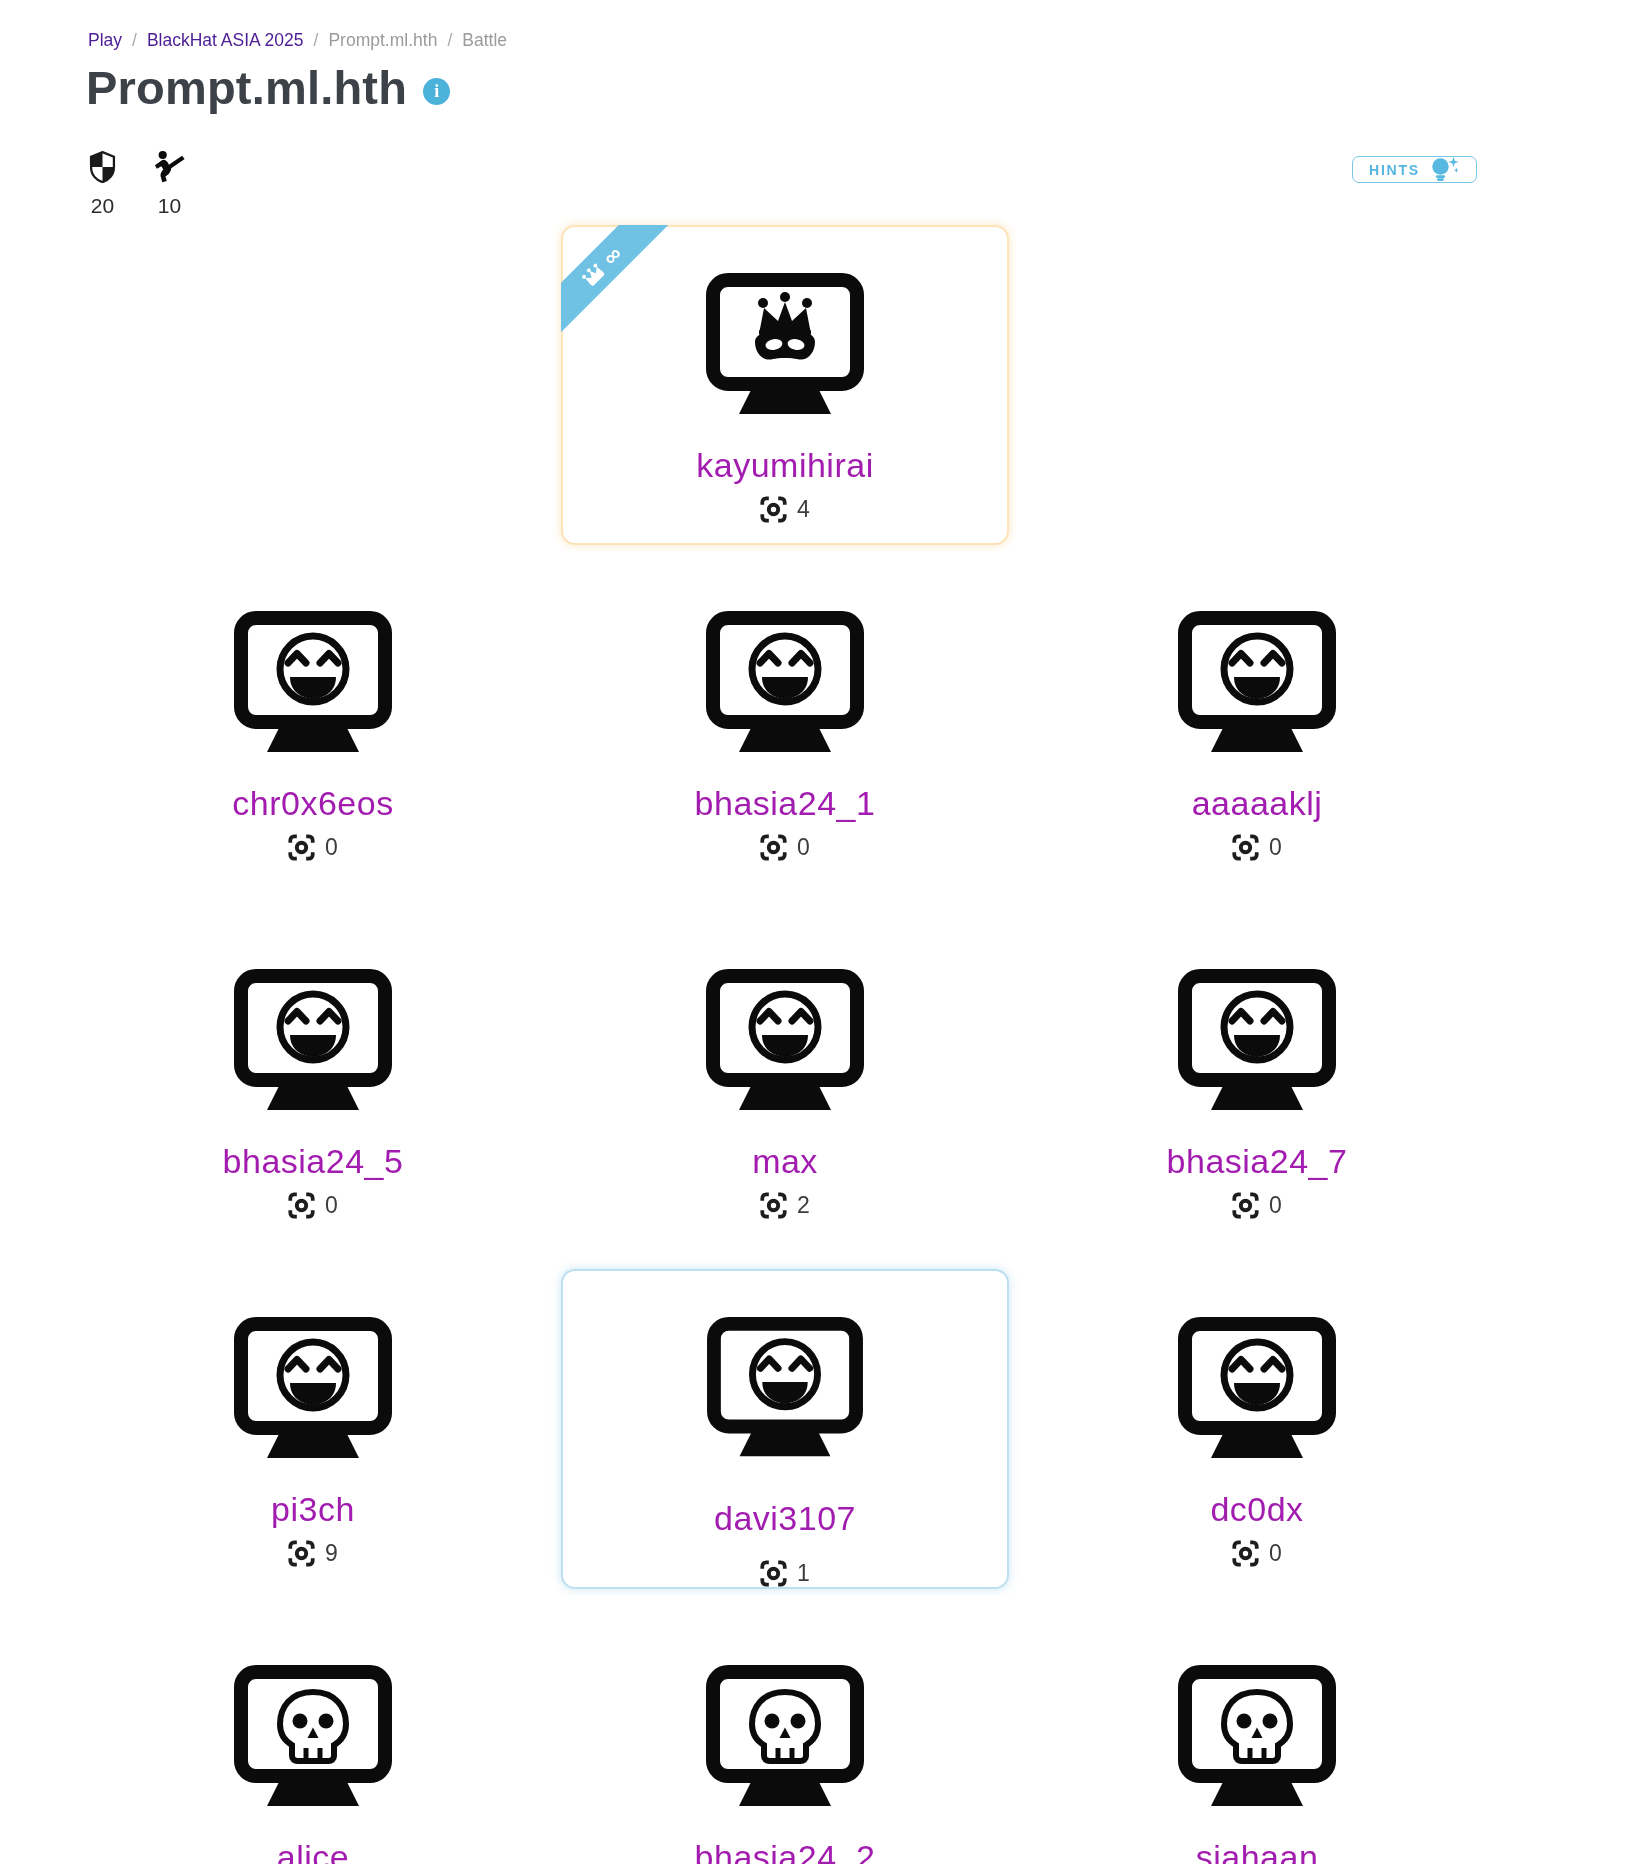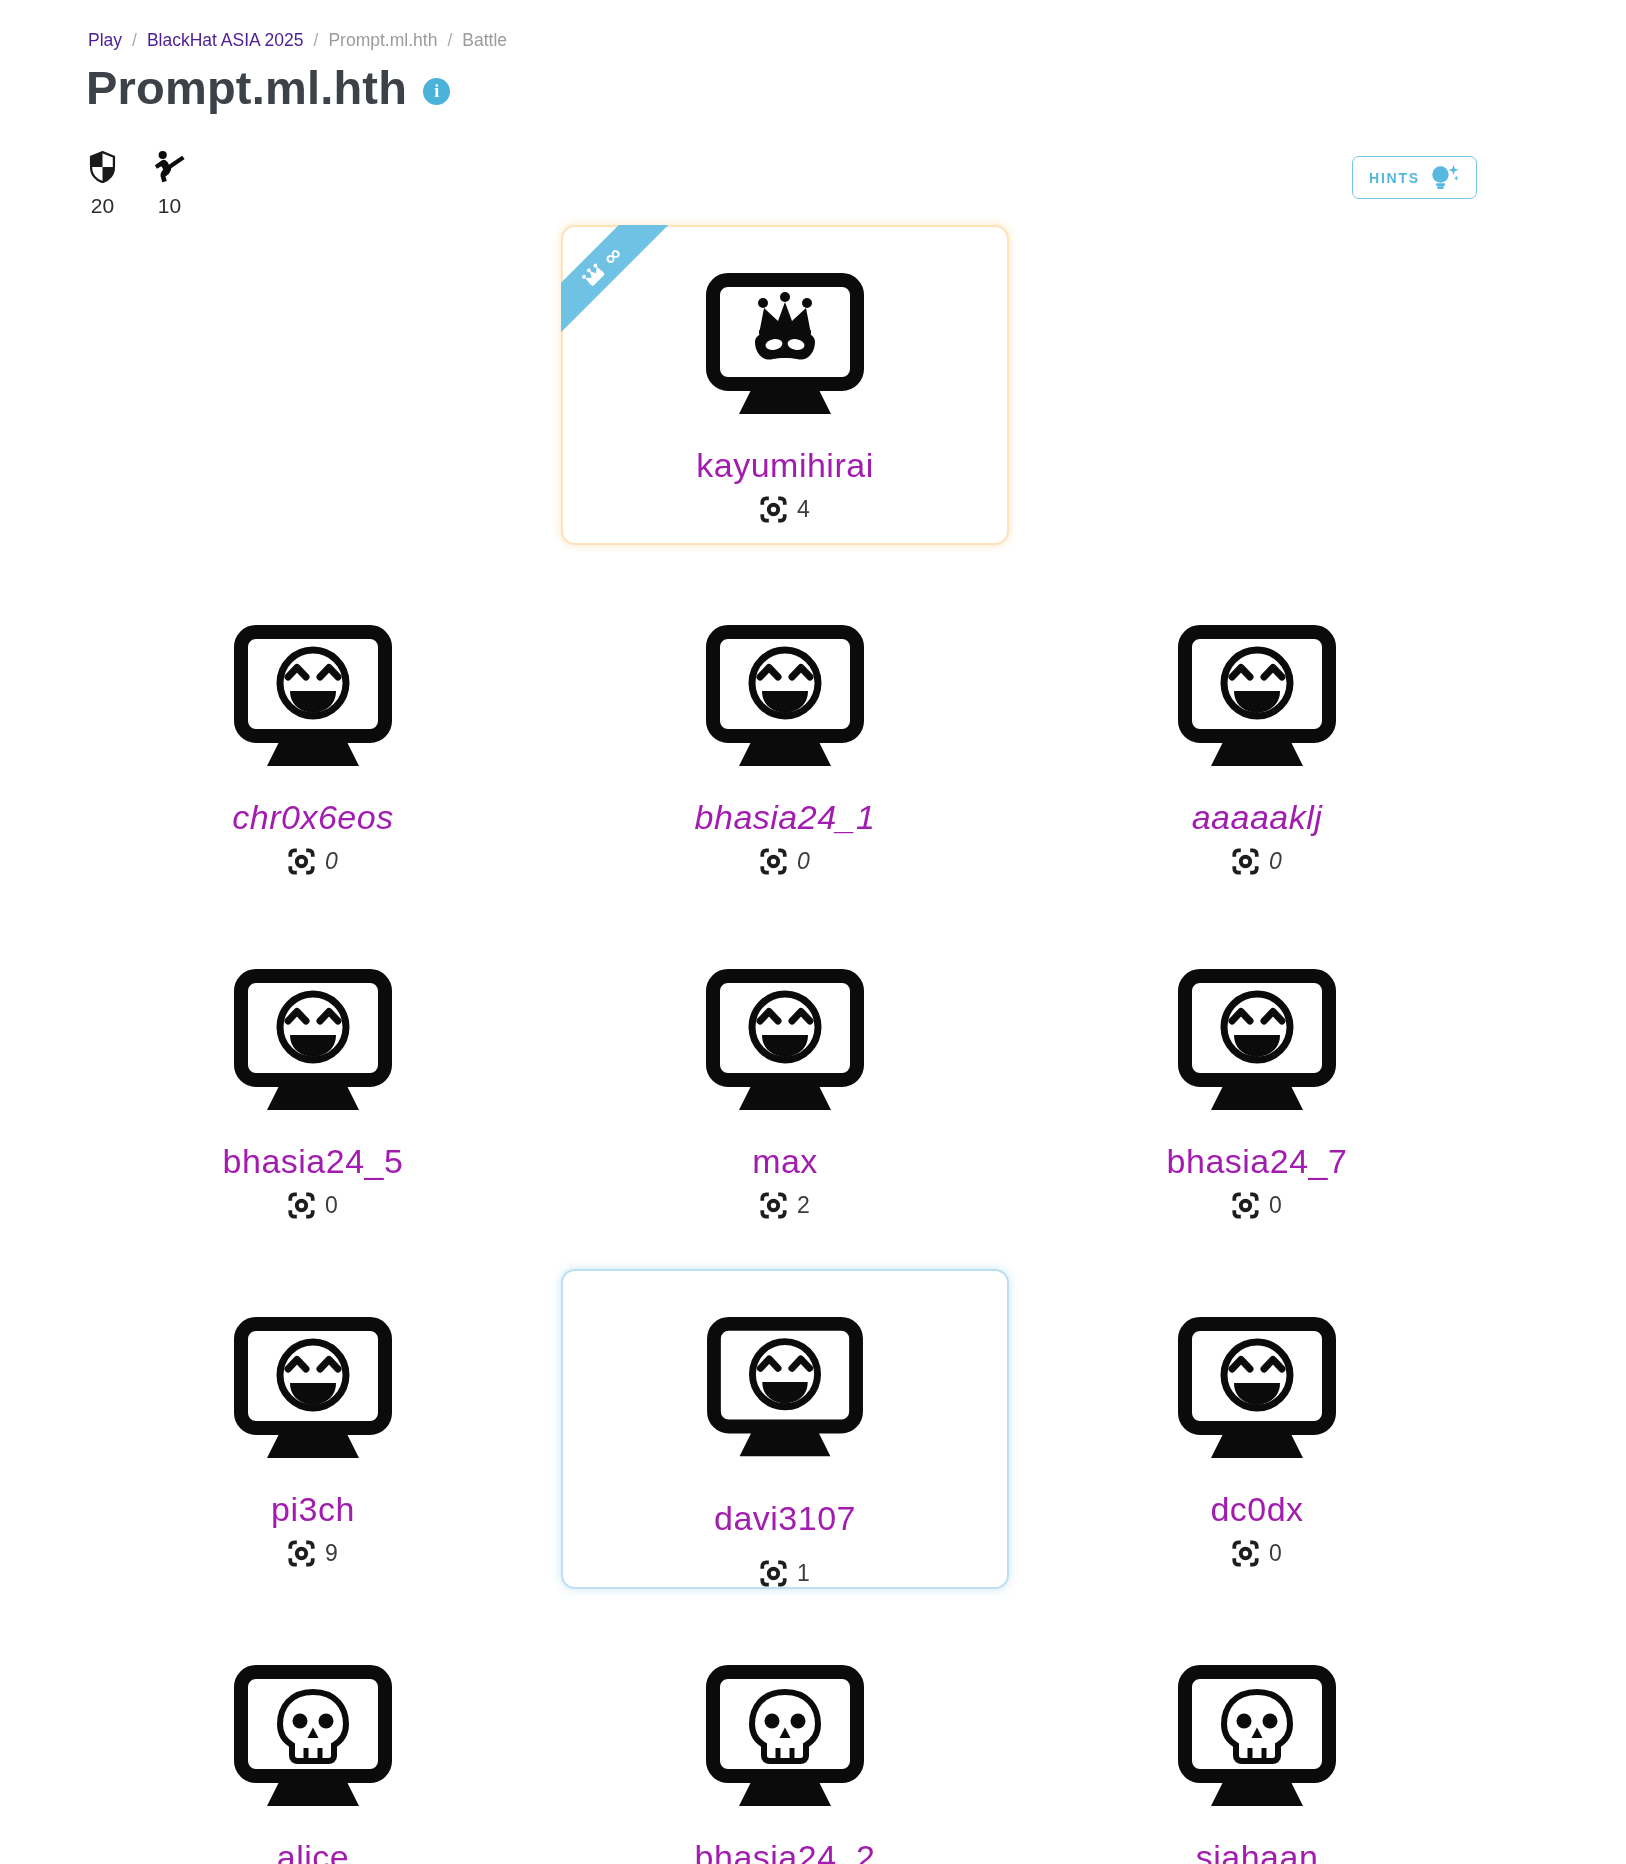--- a/index.html
+++ b/index.html
@@ -13,25 +13,25 @@
   .crumb-sep{color:#aaaaaa;}
   .crumb-plain{color:#9b9b9b;}
   
   .title-row{position:absolute;left:86px;top:60px;display:flex;align-items:center;gap:16px;}
   .page-title{font-size:47px;font-weight:700;color:#3d4249;letter-spacing:.2px;}
   .info-badge{width:27px;height:27px;border-radius:50%;background:#4bb2da;color:#fff;display:flex;align-items:center;justify-content:center;font-size:18px;font-weight:700;margin-top:8px;font-family:"Liberation Serif",serif;cursor:pointer;}
   
   .stats{position:absolute;left:88px;top:150px;display:flex;align-items:center;gap:36px;}
   .stat{display:flex;align-items:center;gap:11px;font-size:21px;color:#2d2d2d;flex-direction:column;}
   
-  .hints-btn{position:absolute;top:156px;right:149px;height:43px;box-sizing:border-box;display:flex;align-items:center;gap:9px;padding:0 16px;border:1.5px solid #79c5e5;border-radius:7px;background:#fff;color:#54b6df;font-size:14px;font-weight:700;letter-spacing:1.8px;cursor:pointer;}
+  .hints-btn{position:absolute;top:156px;right:149px;height:27px;box-sizing:border-box;display:flex;align-items:center;gap:9px;padding:0 16px;border:1.5px solid #79c5e5;border-radius:7px;background:#fff;color:#54b6df;font-size:14px;font-weight:700;letter-spacing:1.8px;cursor:pointer;}
   
   .grid{position:absolute;left:77px;top:225px;width:1416px;height:1639px;}
   .grid-row{position:absolute;left:0;display:flex;width:1416px;}
-  .row-0{top:0;} .row-1{top:352px;font-style:italic;} .row-2{top:696px;} .row-3{top:1044px;} .row-4{top:1392px;}
+  .row-0{top:0;} .row-1{top:338px;} .row-2{top:696px;} .row-3{top:1044px;} .row-4{top:1392px;}
   .cell{width:472px;display:flex;justify-content:center;}
   .cell-center{margin-left:472px;}
   .card{width:448px;height:320px;box-sizing:border-box;border-radius:14px;display:flex;flex-direction:column;align-items:center;padding-top:47px;position:relative;background:transparent;cursor:pointer;}
   .card.king-card{background:#fff;border:2px solid #fce3ba;box-shadow:0 0 10px rgba(248,214,150,.6);padding-top:45px;}
   .card.selected-card{background:#fff;border:2px solid #bce0f0;box-shadow:0 0 10px rgba(150,205,235,.5);padding-top:45px;gap:11px;}
   .monitor{width:160px;height:152px;display:block;}
   .player-name{margin-top:22px;font-size:34px;color:#a21caf;letter-spacing:.5px;cursor:pointer;}
   .captures{margin-top:11px;display:flex;align-items:center;gap:10px;font-size:23px;color:#3c3c3c;}
   .cap-ic{width:27px;height:27px;display:block;}
   

